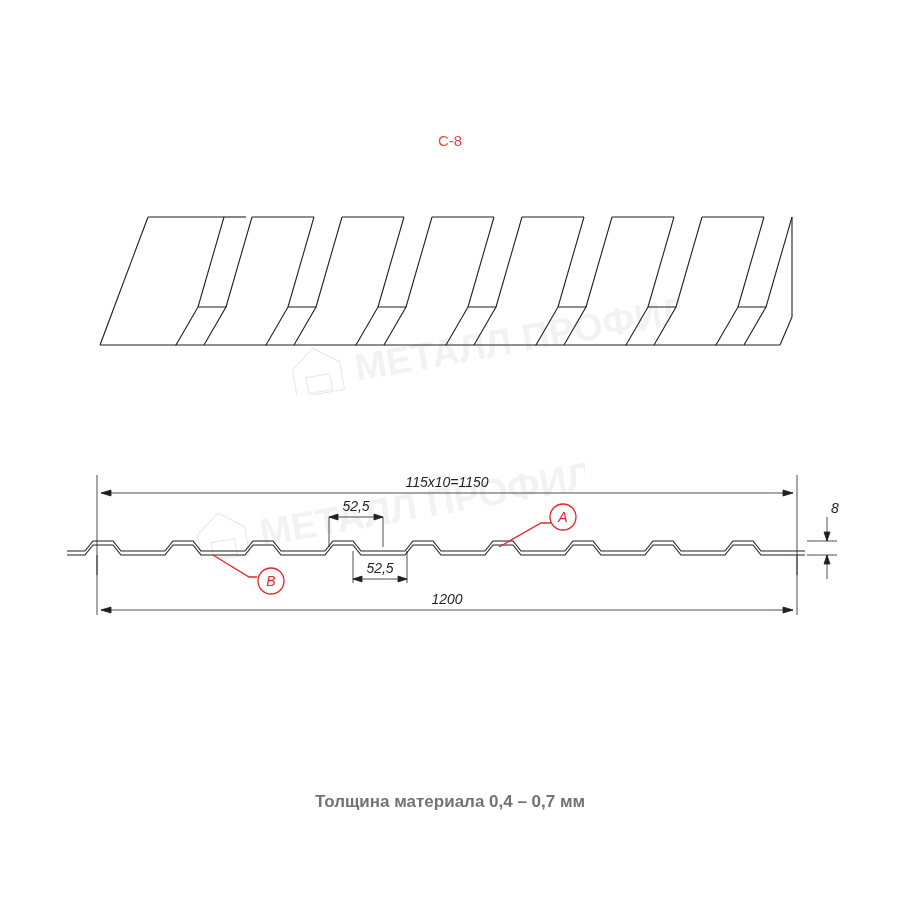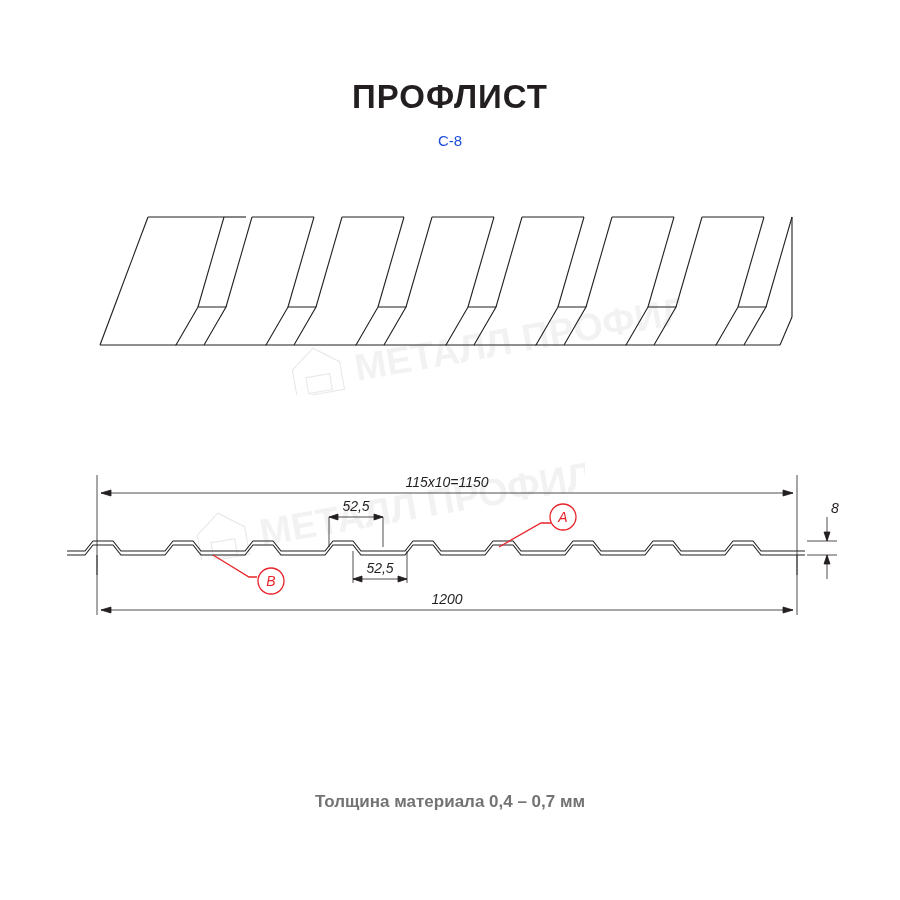--- a/index.html
+++ b/index.html
@@ -31,21 +31,21 @@
     letter-spacing: 1px;
     color: #231f20;
   }
   .subtitle {
     position: absolute;
     top: 132px;
     left: 0;
     width: 900px;
     text-align: center;
     font-size: 15px;
-    color: #1d4ed8;
+    color: #ef4444;
   }
   .footer {
     position: absolute;
     top: 792px;
     left: 0;
     width: 900px;
     text-align: center;
     font-size: 17px;
     font-weight: bold;
     color: #737373;
@@ -75,21 +75,20 @@
   .dim  { fill: none; stroke: #231f20; stroke-width: 0.8; }
   .red  { fill: none; stroke: #e8242a; stroke-width: 1.3; }
   .redtxt { fill: #e8242a; font-size: 14px; font-family: "Liberation Sans", sans-serif; }
   .dimtxt { fill: #231f20; font-size: 14px; font-family: "Liberation Sans", sans-serif; }
 </style>
 </head>
 <body>
 
 <div class="page">
 
-  <div class="title">ПРОФЛИСТ</div>
   <div class="subtitle">С-8</div>
 
   <div class="wm wm1">
     <svg width="400" height="110" viewBox="0 0 400 110">
       <g transform="rotate(-10 200 55)">
         <path class="line" d="M10 52 L34 34 L58 52 L58 80 L10 80 Z" stroke="#8a8a8a" stroke-width="3" fill="none"></path>
         <path class="line" d="M22 62 L46 62 L46 78 L22 78 Z" stroke="#8a8a8a" stroke-width="3" fill="none"></path>
         <text x="72" y="74" font-family="Liberation Sans, sans-serif" font-size="38" font-weight="bold" fill="#8a8a8a">МЕТАЛЛ ПРОФИЛЬ</text>
       </g>
     </svg>

